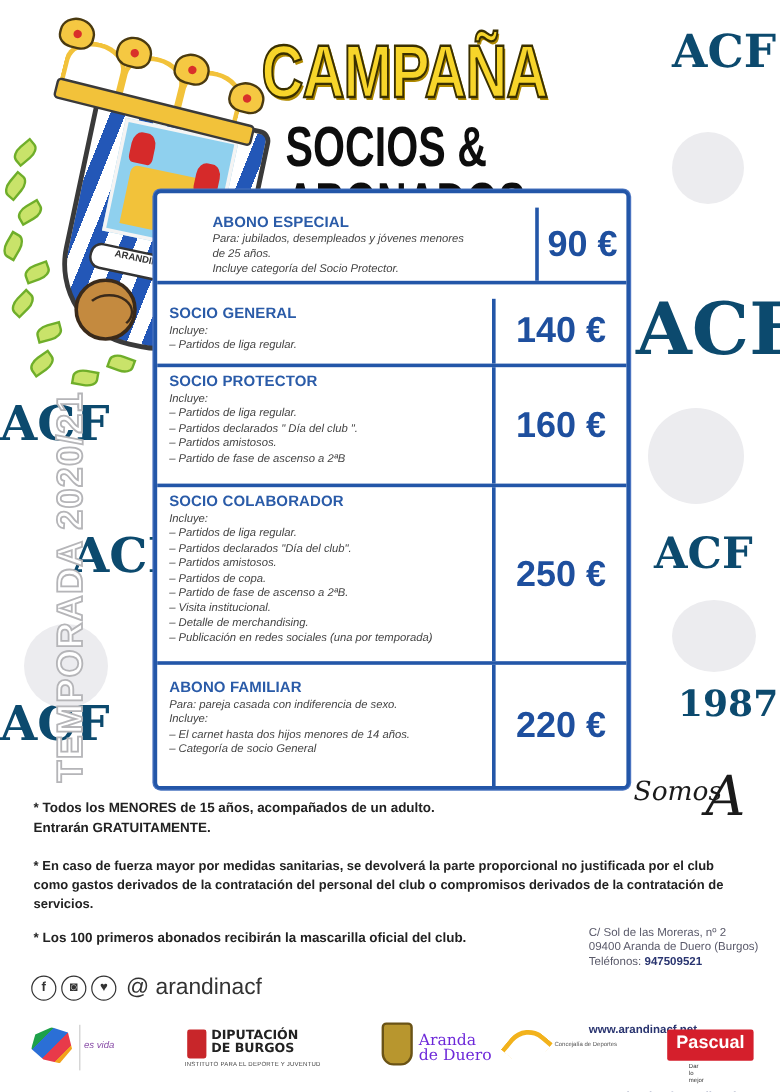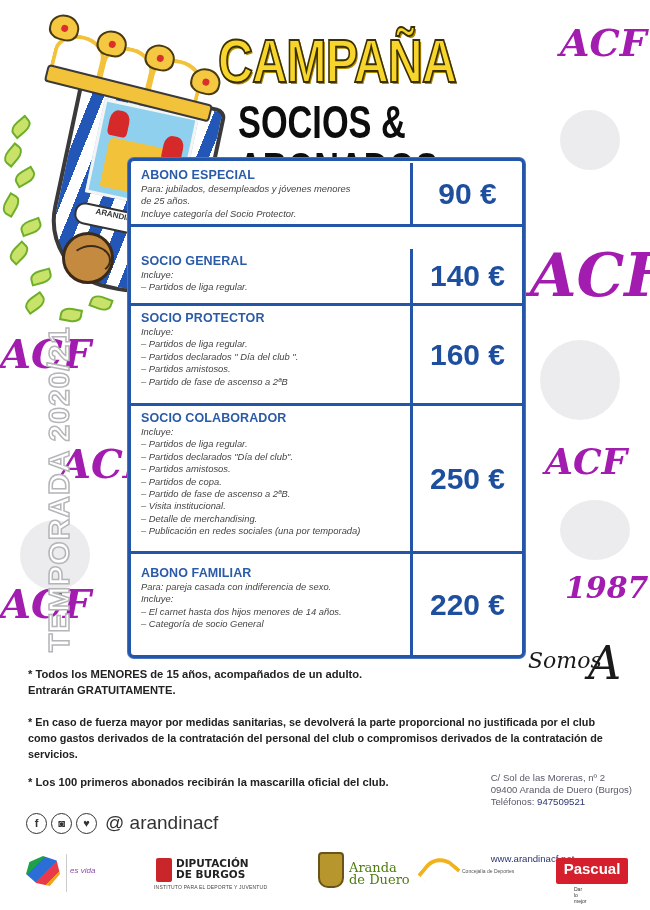--- a/index.html
+++ b/index.html
@@ -6,22 +6,22 @@
     html, body { width: 650px; height: 910px; overflow: hidden; }
     body {
       position: relative;
       background: #ffffff;
       font-family: "Liberation Sans", sans-serif;
       color: #1a1a1a;
     }
     
     .bg-decor { position: absolute; inset: 0; overflow: hidden; pointer-events: none; }
     .bg-decor .acf {
-      position: absolute; font-family: "DejaVu Serif", serif; font-style: italic;
-      color: #a21caf; font-weight: bold; text-align: right;
+      position: absolute; font-family: "DejaVu Serif", serif; 
+      color: #0c4a6e; font-weight: bold; text-align: right;
     }
     .bg-decor .blob {
       position: absolute; background: #ececef; border-radius: 50%;
     }
 
     
     .crest { position: absolute; left: 0; top: 20px; width: 240px; height: 300px; }
     .crown {
       position: absolute; left: 40px; top: 12px; width: 180px; height: 85px;
       transform: rotate(14deg);
@@ -153,21 +153,21 @@
       position: absolute; left: 588px; top: 640px;
       font-family: "DejaVu Serif", serif; font-style: italic; font-size: 46px; color: #1a1a1a;
       line-height: 1;
     }
 
     
     .contact {
       position: absolute; right: 18px; top: 772px; text-align: left;
       font-size: 9.6px; color: #5a5a6a; line-height: 12.2px;
     }
-    .contact .strong { color: #2a3570; font-weight: normal; margin-top: 44px; }
+    .contact .strong { color: #2a3570; font-weight: bold; margin-top: 44px; }
 
     
     .social {
       position: absolute; left: 26px; top: 812px; display: flex; align-items: center; gap: 4px;
     }
     .social .circ {
       width: 21px; height: 21px; border: 1.5px solid #333; border-radius: 50%;
       display: flex; align-items: center; justify-content: center;
       font-size: 11px; font-weight: bold; color: #333;
     }
@@ -180,21 +180,21 @@
     .sp { position: absolute; }
     .sp-cyl { left: 26px; top: 6px; width: 34px; height: 30px;
       background: linear-gradient(135deg, #1da14a 0 30%, #2b6fd6 30% 55%, #e83a4a 55% 75%, #f2a21c 75%);
       clip-path: polygon(10% 20%, 50% 0, 90% 15%, 100% 60%, 70% 100%, 30% 90%, 0 60%); }
     .sp-cyl-sep { left: 66px; top: 4px; width: 1px; height: 38px; background: #ccc; }
     .sp-cyl-txt { left: 70px; top: 16px; font-size: 8px; color: #8a4ea8; font-style: italic; }
     .sp-dip-icon { left: 156px; top: 8px; width: 16px; height: 24px; background: #c8262a; border-radius: 2px; }
     .sp-dip-txt { left: 176px; top: 8px; font-size: 10.5px; font-weight: bold; color: #222; line-height: 11px; font-family: "DejaVu Sans", sans-serif; }
     .sp-dip-sub { left: 154px; top: 34px; font-size: 5px; color: #444; letter-spacing: 0.2px; }
     .sp-aranda-icon { left: 318px; top: 2px; width: 26px; height: 36px; background: #b8962e; border-radius: 4px 4px 10px 10px; border: 2px solid #6a5316; }
-    .sp-aranda-txt { left: 349px; top: 12px; font-family: "DejaVu Serif", serif; font-size: 13px; color: #4d7c0f; line-height: 12px; }
+    .sp-aranda-txt { left: 349px; top: 12px; font-family: "DejaVu Serif", serif; font-size: 13px; color: #6d28d9; line-height: 12px; }
     .sp-dep-icon { left: 424px; top: 6px; width: 30px; height: 32px; border: 4px solid #f2b21c; border-bottom: none; border-right: none; border-radius: 20px 0 0 0; transform: rotate(40deg); }
     .sp-dep-txt { left: 462px; top: 18px; font-size: 5px; color: #555; }
     .sp-pascual { left: 556px; top: 8px; width: 72px; height: 26px; background: #d51f2c; color: #fff;
       font-weight: bold; font-size: 15px; text-align: center; line-height: 22px; border-radius: 2px; }
     .sp-pascual-sub { left: 574px; top: 36px; font-size: 5px; color: #333; }
   </style>
 </head>
 <body>
 
 <div class="bg-decor">
@@ -245,21 +245,21 @@
   </div>
 </div>
 
 <div class="title-campana">CAMPAÑA</div>
 <div class="title-socios">SOCIOS &amp; ABONADOS</div>
 
 <div class="season">TEMPORADA 2020/21</div>
 
 <div class="price-table">
 
-  <div class="tier" style="top:2px;height:64px;">
+  <div class="tier" style="top:12px;height:64px;padding-left:36px;">
     <div class="desc">
       <h3>ABONO ESPECIAL</h3>
       <p>Para: jubilados, desempleados y jóvenes menores</p>
       <p>de 25 años.</p>
       <p class="gap">Incluye categoría del Socio Protector.</p>
     </div>
     <div class="price">90 €</div>
   </div>
 
   <div class="tier" style="top:88px;height:57px;">

